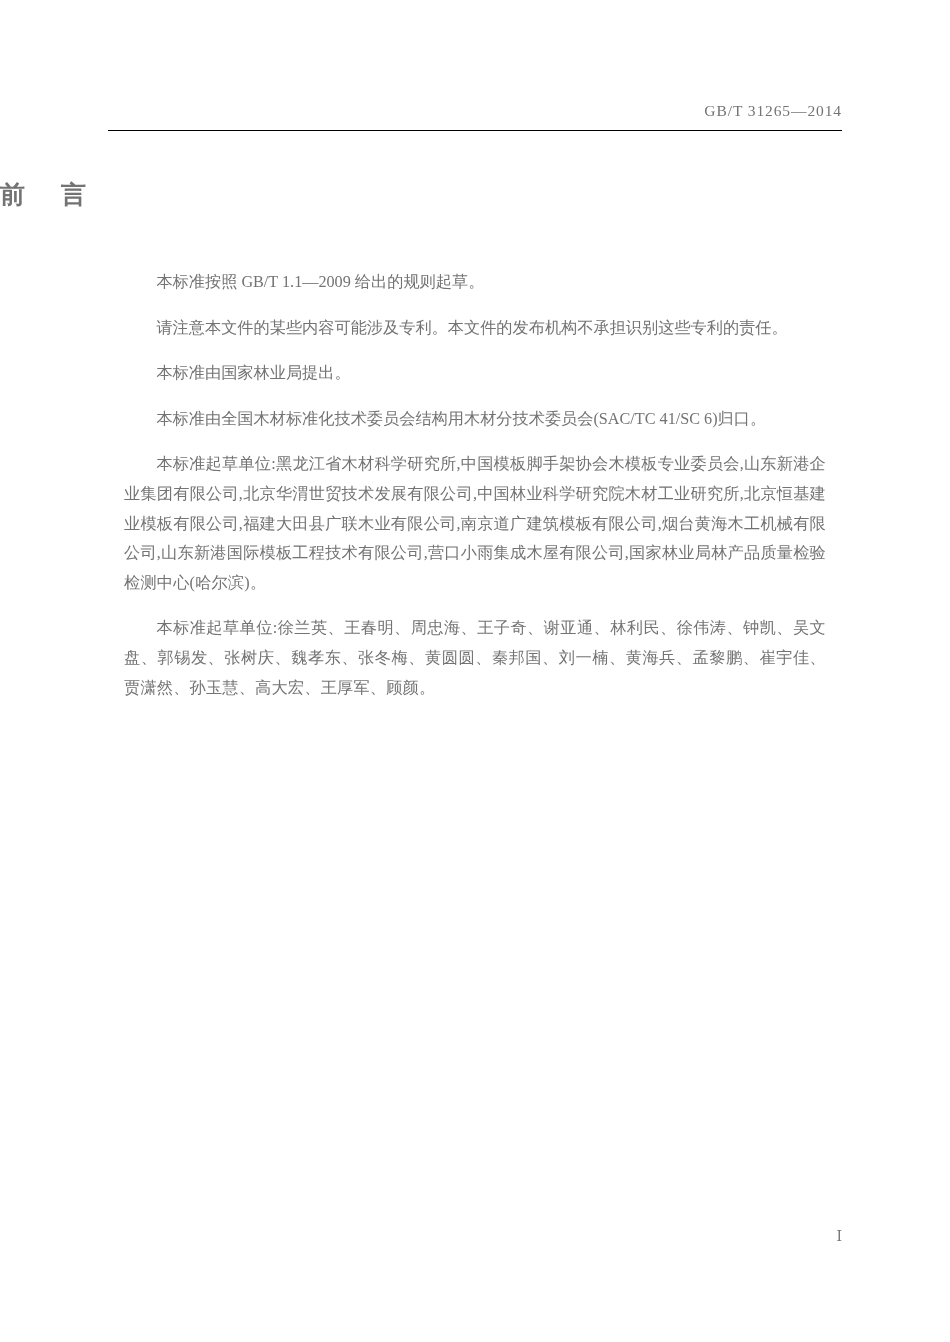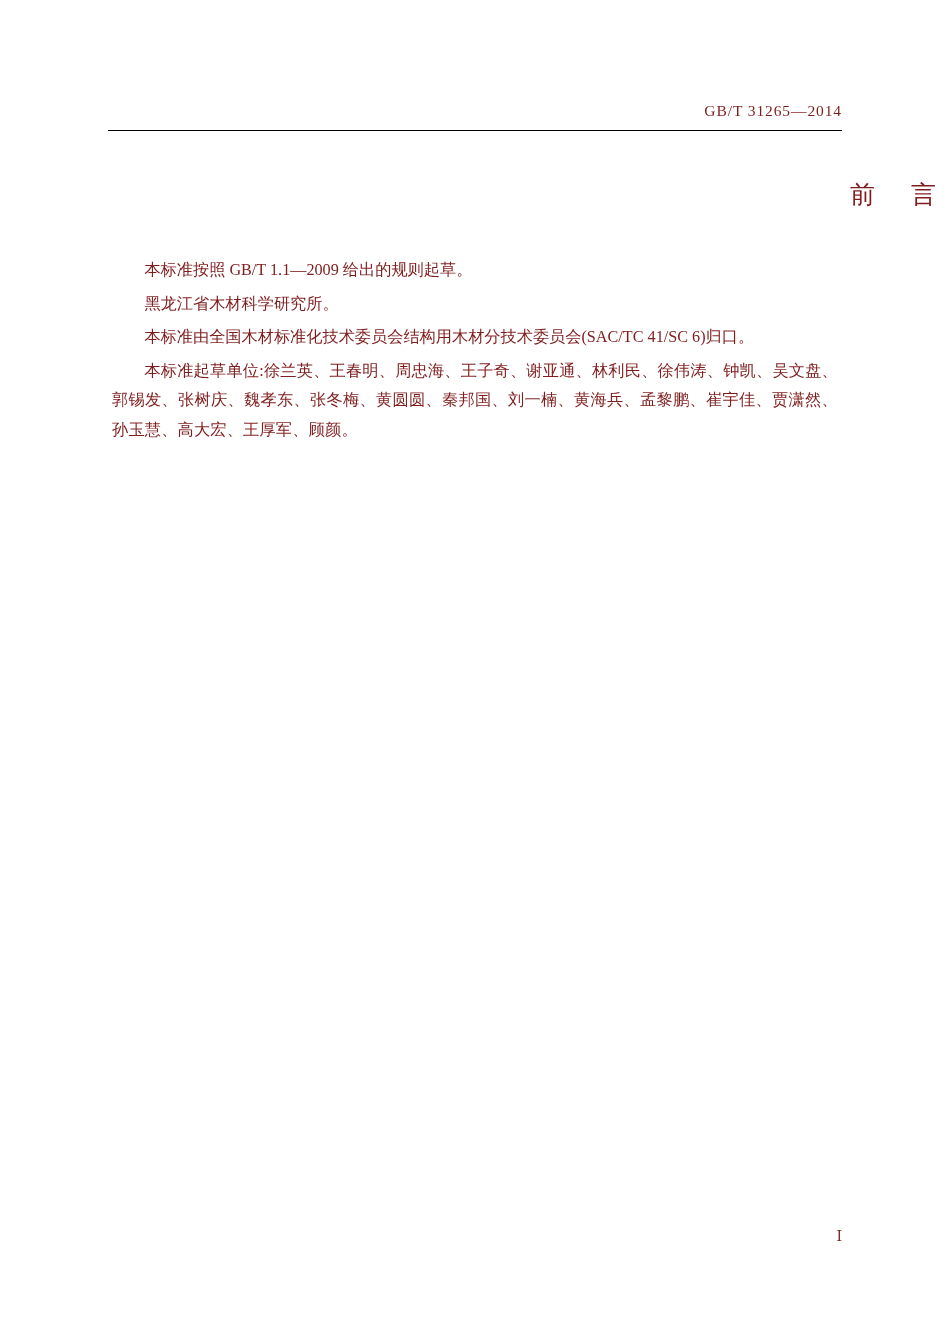--- a/index.html
+++ b/index.html
@@ -7,21 +7,21 @@
     padding: 0;
     background: #ffffff;
   }
   .page {
     position: relative;
     width: 950px;
     height: 1342px;
     background: #ffffff;
     margin: 0 auto;
     font-family: "Liberation Serif", "DejaVu Serif", serif;
-    color: #7f1d1d;
+    color: #737373;
     overflow: hidden;
   }
   .header-rule {
     position: absolute;
     left: 108px;
     right: 108px;
     top: 130px;
     border-top: 1px solid #000000;
   }
   .header-std-no {
@@ -29,44 +29,44 @@
     right: 108px;
     top: 102px;
     font-family: "Liberation Serif", "DejaVu Serif", serif;
     font-size: 15.5px;
     letter-spacing: 0.9px;
     white-space: nowrap;
   }
   .doc-title {
     position: absolute;
     left: 0;
-    right: 12px;
+    right: 0;
     top: 178px;
-    text-align: right;
+    text-align: left;
     font-family: "DejaVu Sans", "Liberation Sans", sans-serif;
-    font-weight: normal;
+    font-weight: bold;
     font-size: 25px;
     letter-spacing: 2px;
   }
   .doc-title .gap {
     display: inline-block;
     width: 34px;
   }
   .body-block {
     position: absolute;
     left: 108px;
     top: 252px;
     width: 734px;
     font-size: 16.2px;
     line-height: 29.6px;
     text-align: justify;
     text-justify: inter-ideograph;
   }
   .para {
-    margin: 4px;
+    margin: 16px;
     text-indent: 2em;
     font-family: "Liberation Serif", "DejaVu Serif", serif;
   }
   .para.tight {
     letter-spacing: 0.2px;
   }
   .footer-page-no {
     position: absolute;
     right: 108px;
     top: 1228px;
@@ -81,20 +81,22 @@
 
   <div class="header-std-no">GB/T 31265—2014</div>
   <div class="header-rule"></div>
 
   <div class="doc-title">
     <span>前</span><span class="gap"></span><span>言</span>
   </div>
 
   <div class="body-block">
     <p class="para">本标准按照 GB/T 1.1—2009 给出的规则起草。</p>
-    <p class="para">黑龙江省木材科学研究所。</p>
+    <p class="para">请注意本文件的某些内容可能涉及专利。本文件的发布机构不承担识别这些专利的责任。</p>
+    <p class="para">本标准由国家林业局提出。</p>
     <p class="para">本标准由全国木材标准化技术委员会结构用木材分技术委员会(SAC/TC 41/SC 6)归口。</p>
+    <p class="para tight">本标准起草单位:黑龙江省木材科学研究所,中国模板脚手架协会木模板专业委员会,山东新港企业集团有限公司,北京华渭世贸技术发展有限公司,中国林业科学研究院木材工业研究所,北京恒基建业模板有限公司,福建大田县广联木业有限公司,南京道广建筑模板有限公司,烟台黄海木工机械有限公司,山东新港国际模板工程技术有限公司,营口小雨集成木屋有限公司,国家林业局林产品质量检验检测中心(哈尔滨)。</p>
     <p class="para tight">本标准起草单位:徐兰英、王春明、周忠海、王子奇、谢亚通、林利民、徐伟涛、钟凯、吴文盘、郭锡发、张树庆、魏孝东、张冬梅、黄圆圆、秦邦国、刘一楠、黄海兵、孟黎鹏、崔宇佳、贾潇然、孙玉慧、高大宏、王厚军、顾颜。</p>
   </div>
 
   <div class="footer-page-no">Ⅰ</div>
 
 </div>
 
 </body></html>

